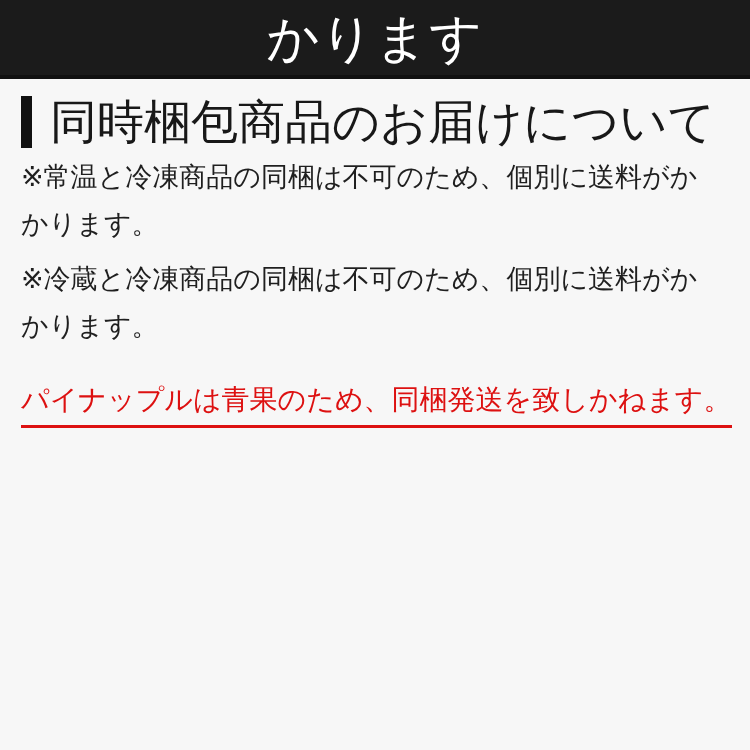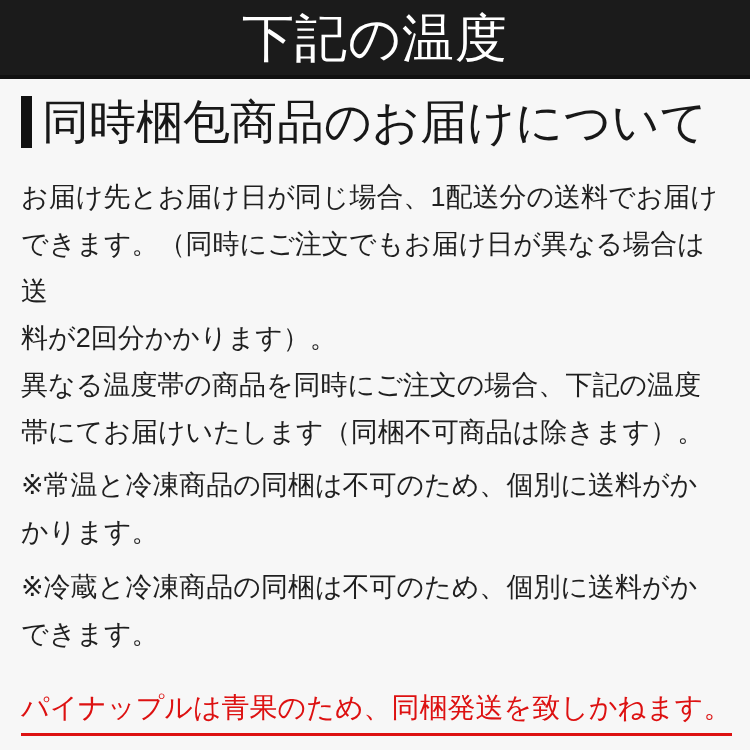--- a/index.html
+++ b/index.html
@@ -30,21 +30,21 @@
     font-weight:500;
     letter-spacing:1px;
     line-height:1;
   }
   .content{
     padding:17px 21px 0 21px;
   }
   .section-title-row{
     display:flex;
     align-items:center;
-    gap:10px;
+    gap:18px;
     margin-top:0;
   }
   .section-title-marker{
     width:11px;
     height:52px;
     background:#111;
     flex:0 0 auto;
   }
   .section-title{
     font-size:47px;
@@ -78,39 +78,34 @@
     color:var(--accent-red);
     border-bottom:3px solid var(--accent-red);
     padding-bottom:7px;
     white-space:nowrap;
   }
 </style>
 </head>
 <body>
 
 <header class="header-banner">
-  <span class="header-title">下記の温度</span>
+  <span class="header-title">かります</span>
 </header>
 
 <main class="content">
 
   <div class="section-title-row">
     <span class="section-title-marker"></span>
     <h1 class="section-title">同時梱包商品のお届けについて</h1>
   </div>
 
-  <p class="body-text para-main">お届け先とお届け日が同じ場合、1配送分の送料でお届け
-できます。（同時にご注文でもお届け日が異なる場合は送
-料が2回分かかります）。
-異なる温度帯の商品を同時にご注文の場合、下記の温度
-帯にてお届けいたします（同梱不可商品は除きます）。</p>
 
   <p class="body-text note">※常温と冷凍商品の同梱は不可のため、個別に送料がか
 かります。</p>
 
   <p class="body-text note">※冷蔵と冷凍商品の同梱は不可のため、個別に送料がか
-できます。</p>
+かります。</p>
 
   <p class="warning-line">
     <span class="warning-text">パイナップルは青果のため、同梱発送を致しかねます。</span>
   </p>
 
 </main>
 
 </body></html>

